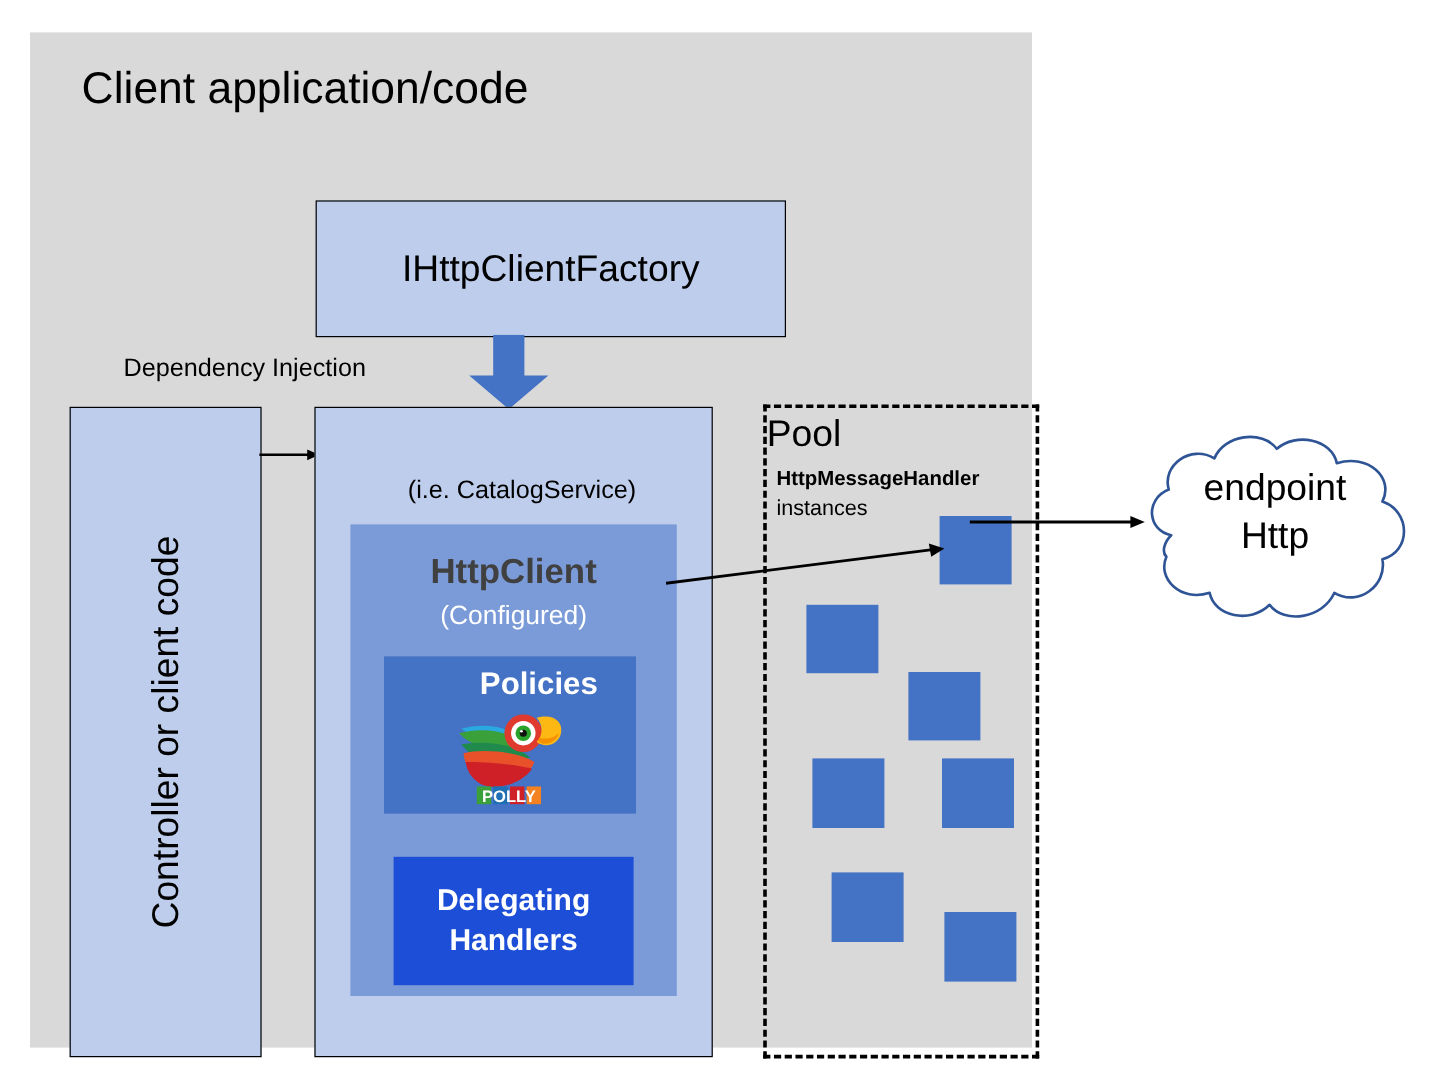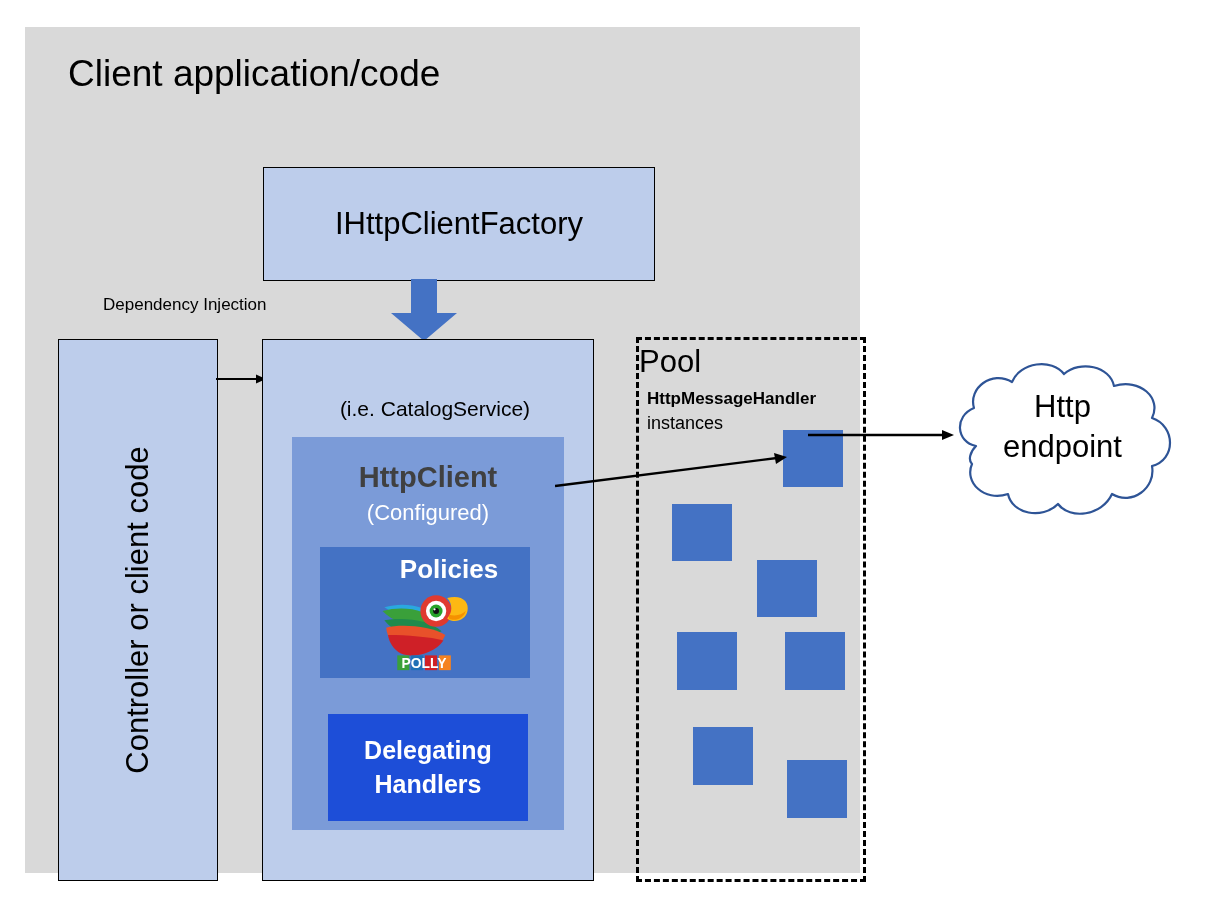--- a/index.html
+++ b/index.html
@@ -61,21 +61,21 @@
     font-size: 31px;
     color: #000000;
     white-space: nowrap;
   }
 
   
   .di-caption {
     position: absolute;
     left: 78px;
     top: 268px;
-    font-size: 17px;
+    font-size: 21px;
     color: #000000;
     white-space: nowrap;
   }
 
   
   .di-arrow {
     position: absolute;
     left: 364px;
     top: 252px;
     width: 70px;
@@ -413,18 +413,18 @@
                C140,0 170,6 174,26
                C200,18 222,38 212,58
                C236,66 236,100 212,106
                C216,128 192,146 172,134
                C162,156 130,160 118,144
                C102,160 72,154 68,134
                C44,142 24,122 32,104
                C28,100 30,92 36,86 Z" fill="#ffffff" stroke="#2e5496" stroke-width="2.2" stroke-linejoin="round"></path>
     </svg>
     <div class="cloud-label">
+      <span>endpoint</span>
       <span>Http</span>
-      <span>endpoint</span>
     </div>
   </div>
 
 </div>
 
 </body></html>

